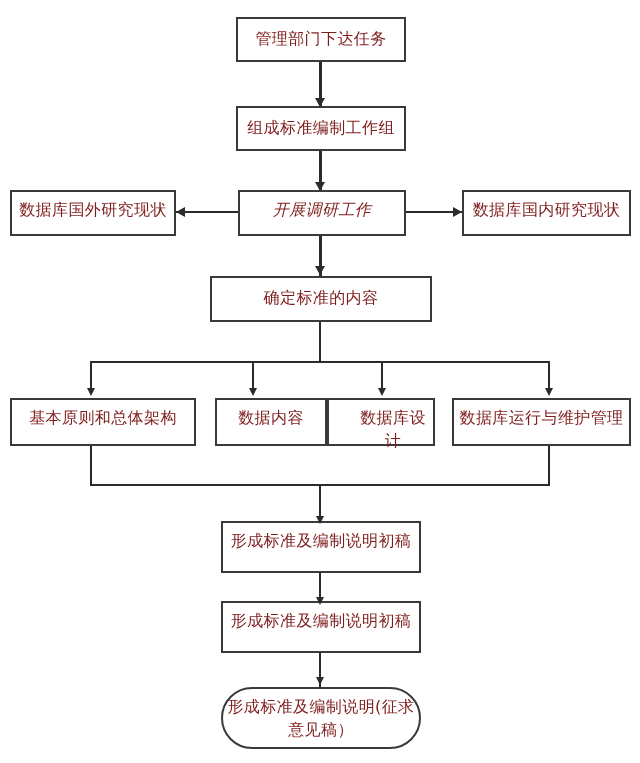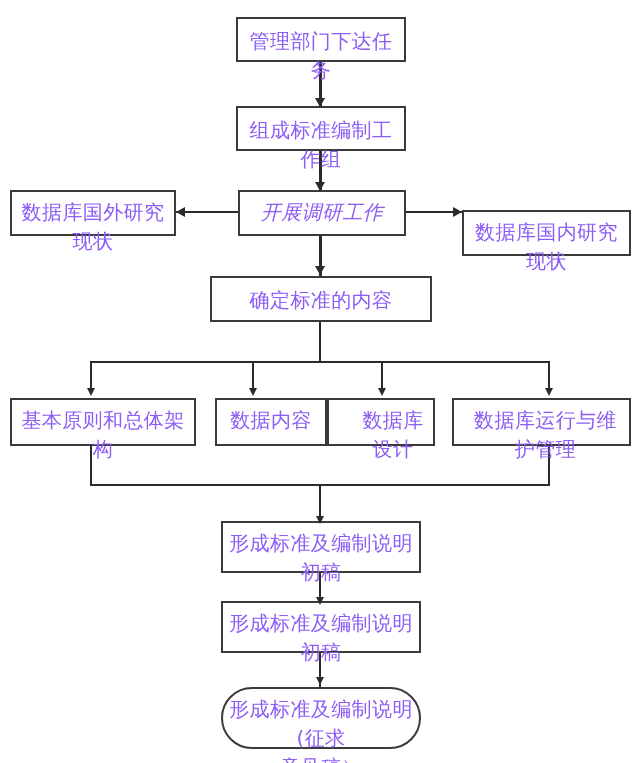--- a/index.html
+++ b/index.html
@@ -19,22 +19,22 @@
   }
   .node {
     position: absolute;
     box-sizing: border-box;
     border: 2px solid #3a3a3a;
     background: #ffffff;
     display: flex;
     align-items: center;
     justify-content: center;
     text-align: center;
-    color: #8b5cf6;
-    font-size: 20px;
+    color: #7f1d1d;
+    font-size: 16px;
     line-height: 1.45;
     letter-spacing: 0.4px;
     padding: 0 4px;
     z-index: 2;
   }
   .node .label {
     display: block;
     width: 100%;
     white-space: pre-line;
   }
@@ -142,41 +142,41 @@
   </div>
 
   <div class="node text-top" style="left:236px; top:106px; width:170px; height:45px;">
     <span class="label">组成标准编制工作组</span>
   </div>
 
   <div class="node text-top2" style="left:238px; top:190px; width:168px; height:46px;font-style:italic;">
     <span class="label">开展调研工作</span>
   </div>
 
-  <div class="node text-top2" style="left:462px; top:190px; width:169px; height:46px;margin-top:20px;">
+  <div class="node text-top2" style="left:462px; top:190px; width:169px; height:46px;">
     <span class="label">数据库国内研究现状</span>
   </div>
 
   <div class="node text-top" style="left:210px; top:276px; width:222px; height:46px;text-align:center;">
     <span class="label">确定标准的内容</span>
   </div>
 
   <div class="node text-top2" style="left:10px; top:398px; width:186px; height:48px;">
     <span class="label">基本原则和总体架构</span>
   </div>
 
   <div class="node text-top2" style="left:196px; top:398px; width:112px; height:48px;margin-left:19px;">
     <span class="label">数据内容</span>
   </div>
 
   <div class="node text-top2" style="left:327px; top:398px; width:108px; height:48px;padding-left:28px;">
     <span class="label">数据库设计</span>
   </div>
 
-  <div class="node text-top2" style="left:452px; top:398px; width:179px; height:48px;padding-left:12px;">
+  <div class="node text-top2" style="left:452px; top:398px; width:179px; height:48px;">
     <span class="label">数据库运行与维护管理</span>
   </div>
 
   <div class="node text-top2" style="left:221px; top:521px; width:200px; height:52px;">
     <span class="label">形成标准及编制说明初稿</span>
   </div>
 
   <div class="node text-top2" style="left:221px; top:601px; width:200px; height:52px;">
     <span class="label">形成标准及编制说明初稿</span>
   </div>

